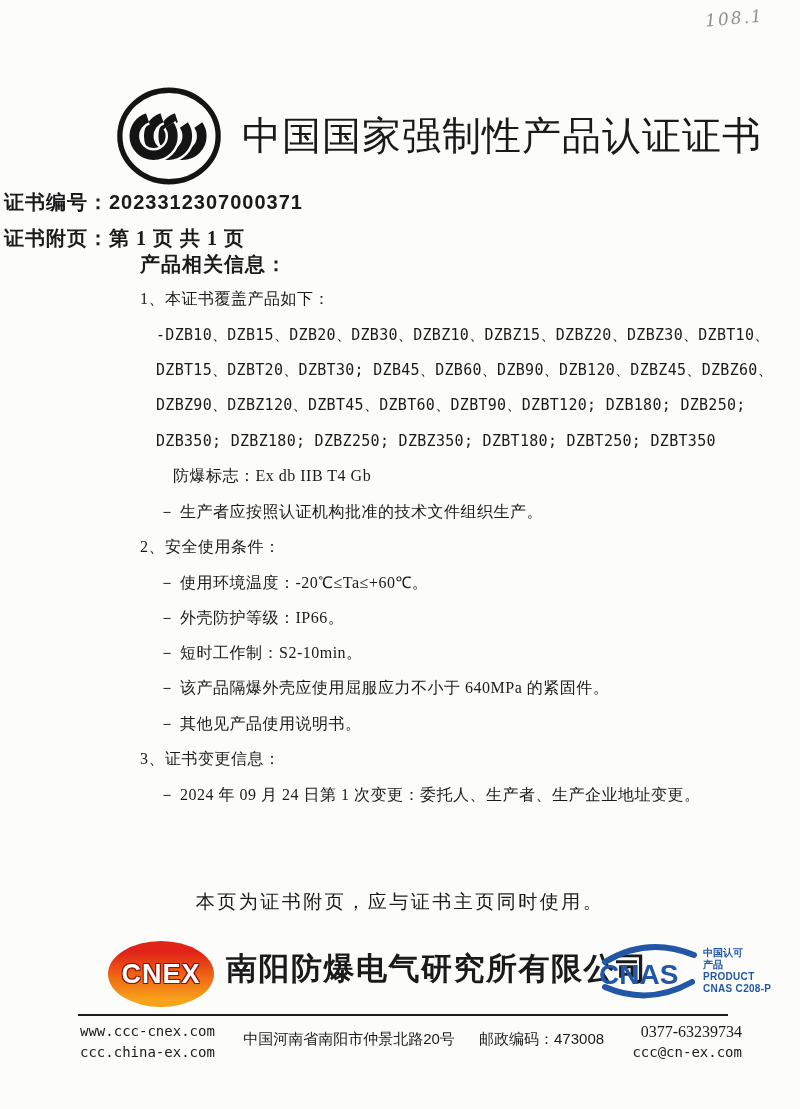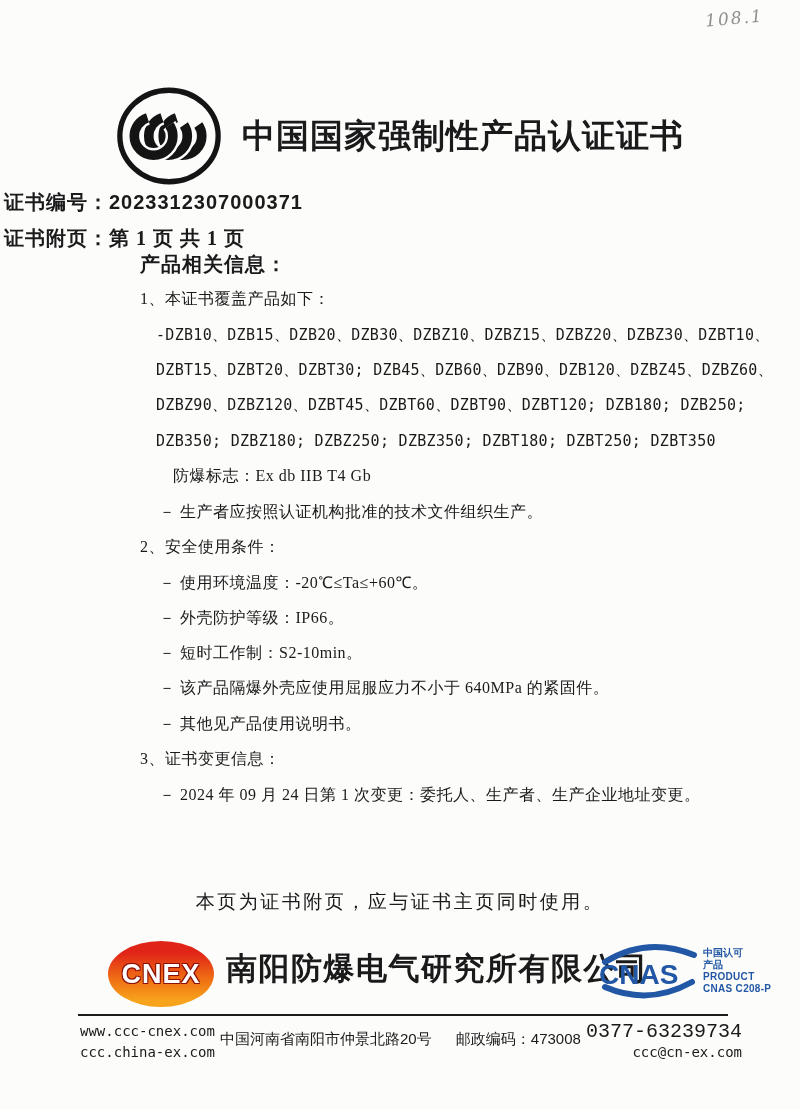--- a/index.html
+++ b/index.html
@@ -16,21 +16,21 @@
   .hand-note{
     position:absolute;top:8px;right:36px;
     font-family:"DejaVu Serif", serif;
     font-style:italic;font-size:17px;color:#8f8f8f;
     transform:rotate(-5deg);letter-spacing:2px;
   }
   
   .header{position:absolute;top:84px;left:116px;display:flex;align-items:center;}
   .ccc-logo{width:106px;height:104px;flex:0 0 auto;}
   .doc-title{
-    font-size:33px;font-weight:700;letter-spacing:1px;
+    font-size:39px;font-weight:400;letter-spacing:1px;
     margin-left:20px;white-space:nowrap;
   }
   
   .cert-line{
     position:absolute;left:4px;width:100%;text-align:left;
     font-weight:bold;font-size:20px;letter-spacing:1px;
   }
   .cert-no{top:189px;}
   .cert-page{top:225px;}
   .cert-line .num{font-family:"Liberation Sans", sans-serif;}
@@ -96,21 +96,21 @@
     font-size:14px;line-height:21px;white-space:nowrap;
   }
   .foot-center{
     font-family:"Liberation Sans", sans-serif;
     font-size:15px;padding-top:9px;white-space:nowrap;
   }
   .foot-center .postal{margin-left:20px;}
   .foot-right{
     text-align:right;white-space:nowrap;line-height:21px;
   }
-  .foot-right .phone{font-family:Liberation Mono, monospace;font-size:20px;}
+  .foot-right .phone{font-family:Liberation Serif, serif;font-size:16px;}
   .foot-right .email{font-family:"DejaVu Sans Mono", monospace;font-size:14px;}
 </style>
 </head>
 <body>
 
 <div class="page">
 
   <div class="hand-note">108.1</div>
 
   <div class="header">

